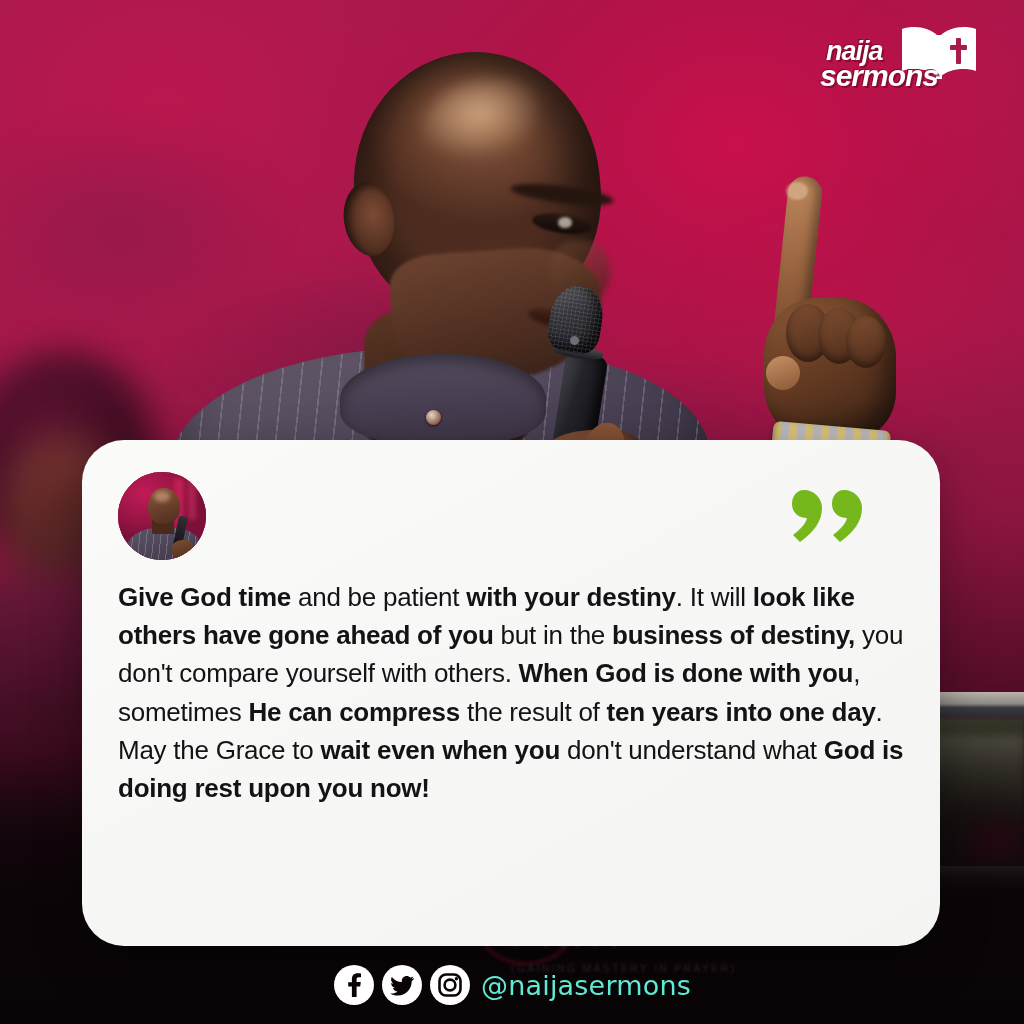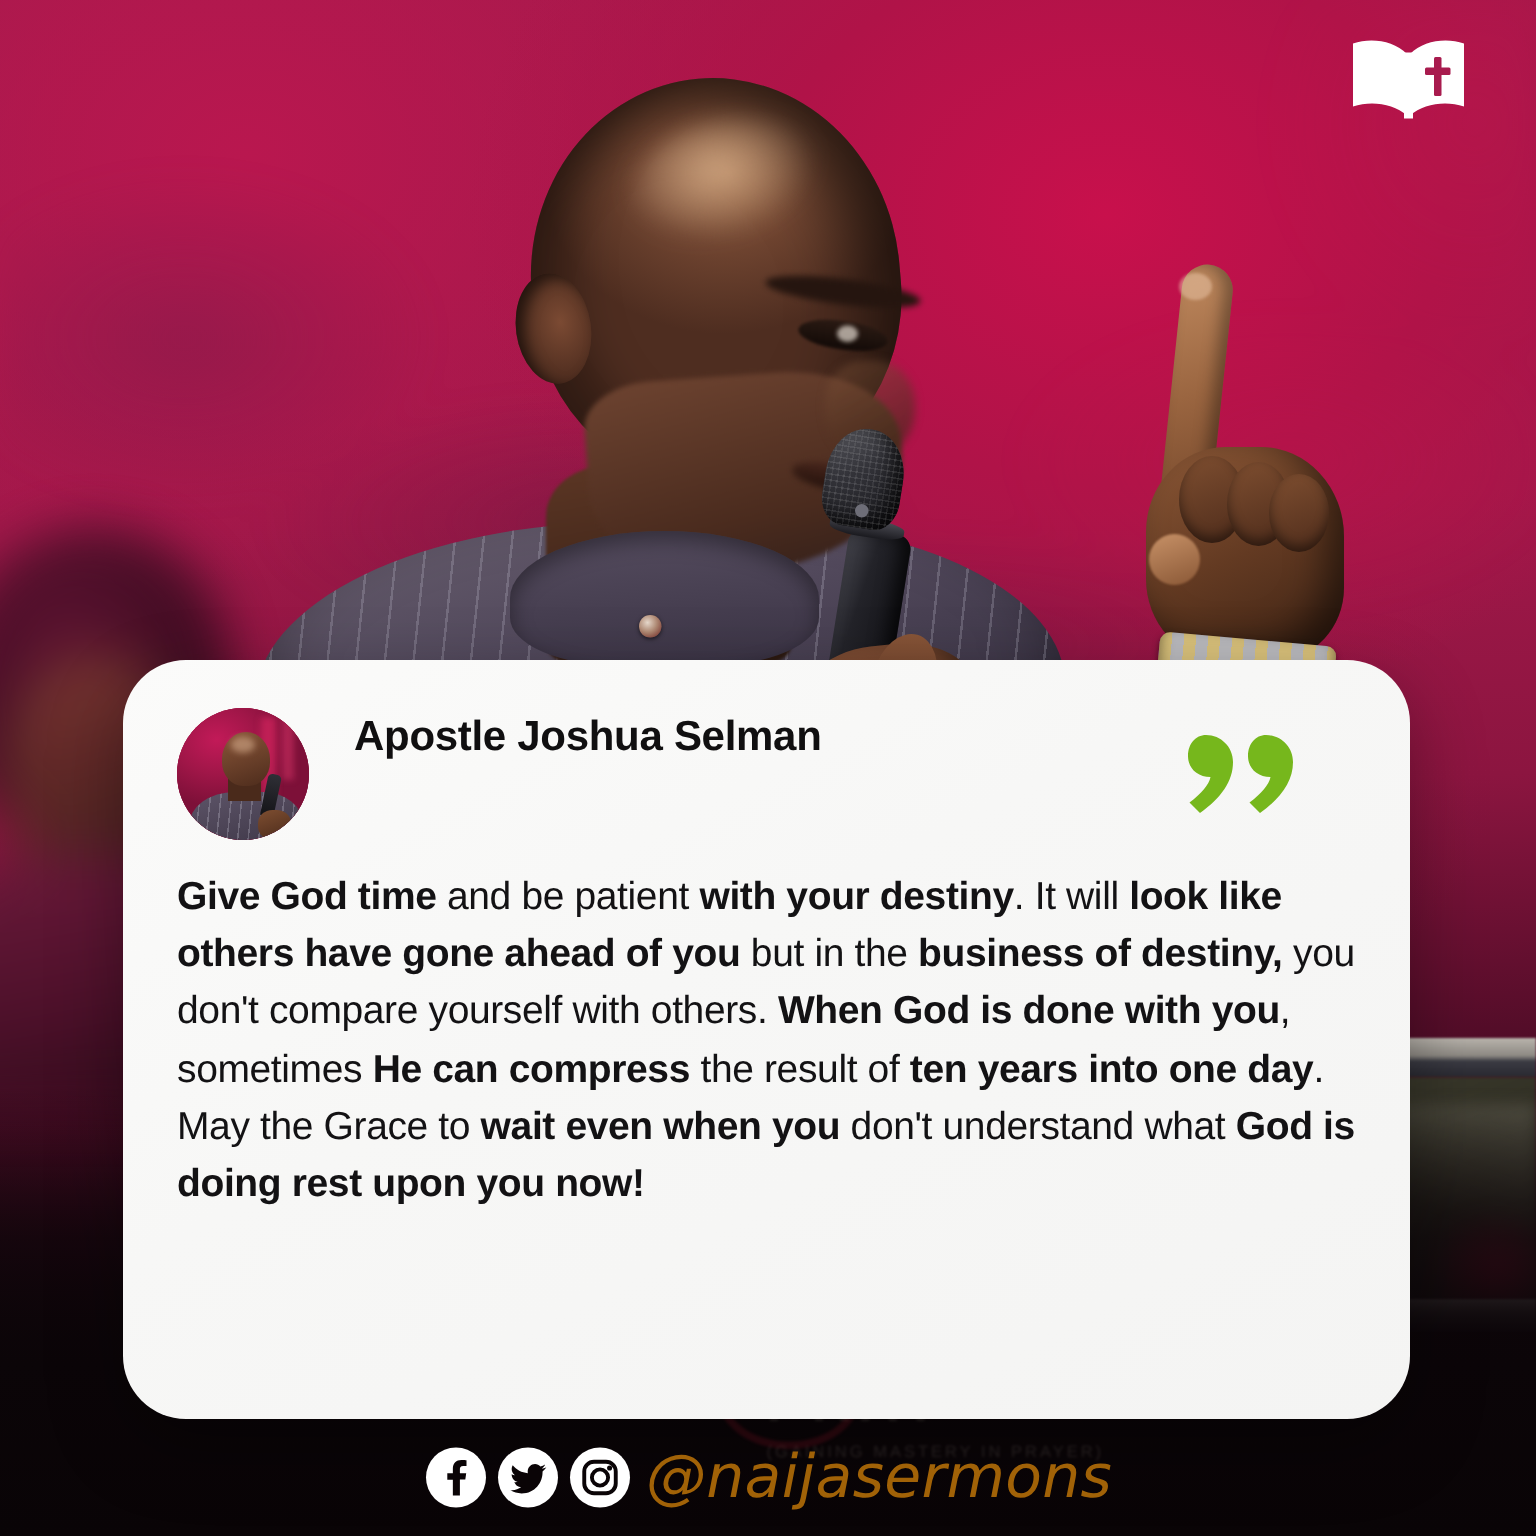--- a/index.html
+++ b/index.html
@@ -316,22 +316,22 @@
   .quote b{ font-weight:bold; }
 
   
   .footer{
     position:absolute; left:0; right:0; bottom:0; height:78px;
     display:flex; align-items:center; justify-content:center; gap:0;
   }
   .socials{ display:flex; align-items:center; gap:6px; }
   .sic{ width:42px; height:42px; }
   .handle{
-    color:#a16207; font-size:40px; margin-left:10px; letter-spacing:.2px;
-    font-family:"DejaVu Sans", sans-serif; font-weight:normal;font-style:italic;
+    color:#5eead4; font-size:27px; margin-left:10px; letter-spacing:.2px;
+    font-family:"DejaVu Sans", sans-serif; font-weight:normal;
   }
 </style>
 </head>
 <body>
 
 <div id="stage">
 
   <div class="photo">
     <div class="bg-base"></div>
     <div class="bg-mottle"></div>
@@ -403,40 +403,43 @@
     <svg class="book" viewBox="0 0 86 58">
       <path d="M42 14 C33 5, 18 3, 6 7 L6 49 C18 45, 33 47, 42 55 Z" fill="#ffffff"></path>
       <path d="M44 14 C53 5, 68 3, 80 7 L80 49 C68 45, 53 47, 44 55 Z" fill="#ffffff"></path>
       <rect x="40" y="13" width="6" height="44" fill="#ffffff"></rect>
       <g fill="#a81b4e">
         <rect x="60" y="16" width="5" height="26" rx="1"></rect>
         <rect x="54" y="23" width="17" height="5" rx="1"></rect>
       </g>
       <path d="M40 38 C35 44, 38 52, 43 52 C48 52, 51 44, 46 38 C44 41, 42 41, 40 38 Z" fill="#ffffff"></path>
     </svg>
+    <div class="word">
+      <span class="w1">naija</span>
+      <span class="w2">sermons</span>
+    </div>
   </div>
 
   <div class="card">
 
     <div class="card-head">
       <div class="avatar">
         <div class="av-bg"></div>
           <div class="av-stripe"></div>
           <div class="av-stripe2"></div>
         <div class="av-shirt"></div>
           <div class="av-shirt-str"></div>
         <div class="av-neck"></div>
           <div class="av-head"></div>
           <div class="av-shine"></div>
         <div class="av-mic"></div>
           <div class="av-hand"></div>
       </div>
 
       <div class="head-text">
-        <div class="sp-name">Apostle Joshua Selman</div>
       </div>
 
       <div class="qmark">
         <svg viewBox="0 0 76 56" width="76" height="56">
           <path d="M12 2 C22 2 30 10 30 20 C30 33 22 44 8 54 L1 47 C9 41 14 35 15 30 C6 30 0 24 0 16 C0 8 5 2 12 2 Z" fill="#76b71c" transform="translate(2,0)"></path>
           <path d="M12 2 C22 2 30 10 30 20 C30 33 22 44 8 54 L1 47 C9 41 14 35 15 30 C6 30 0 24 0 16 C0 8 5 2 12 2 Z" fill="#76b71c" transform="translate(42,0)"></path>
         </svg>
       </div>
     </div>
 

